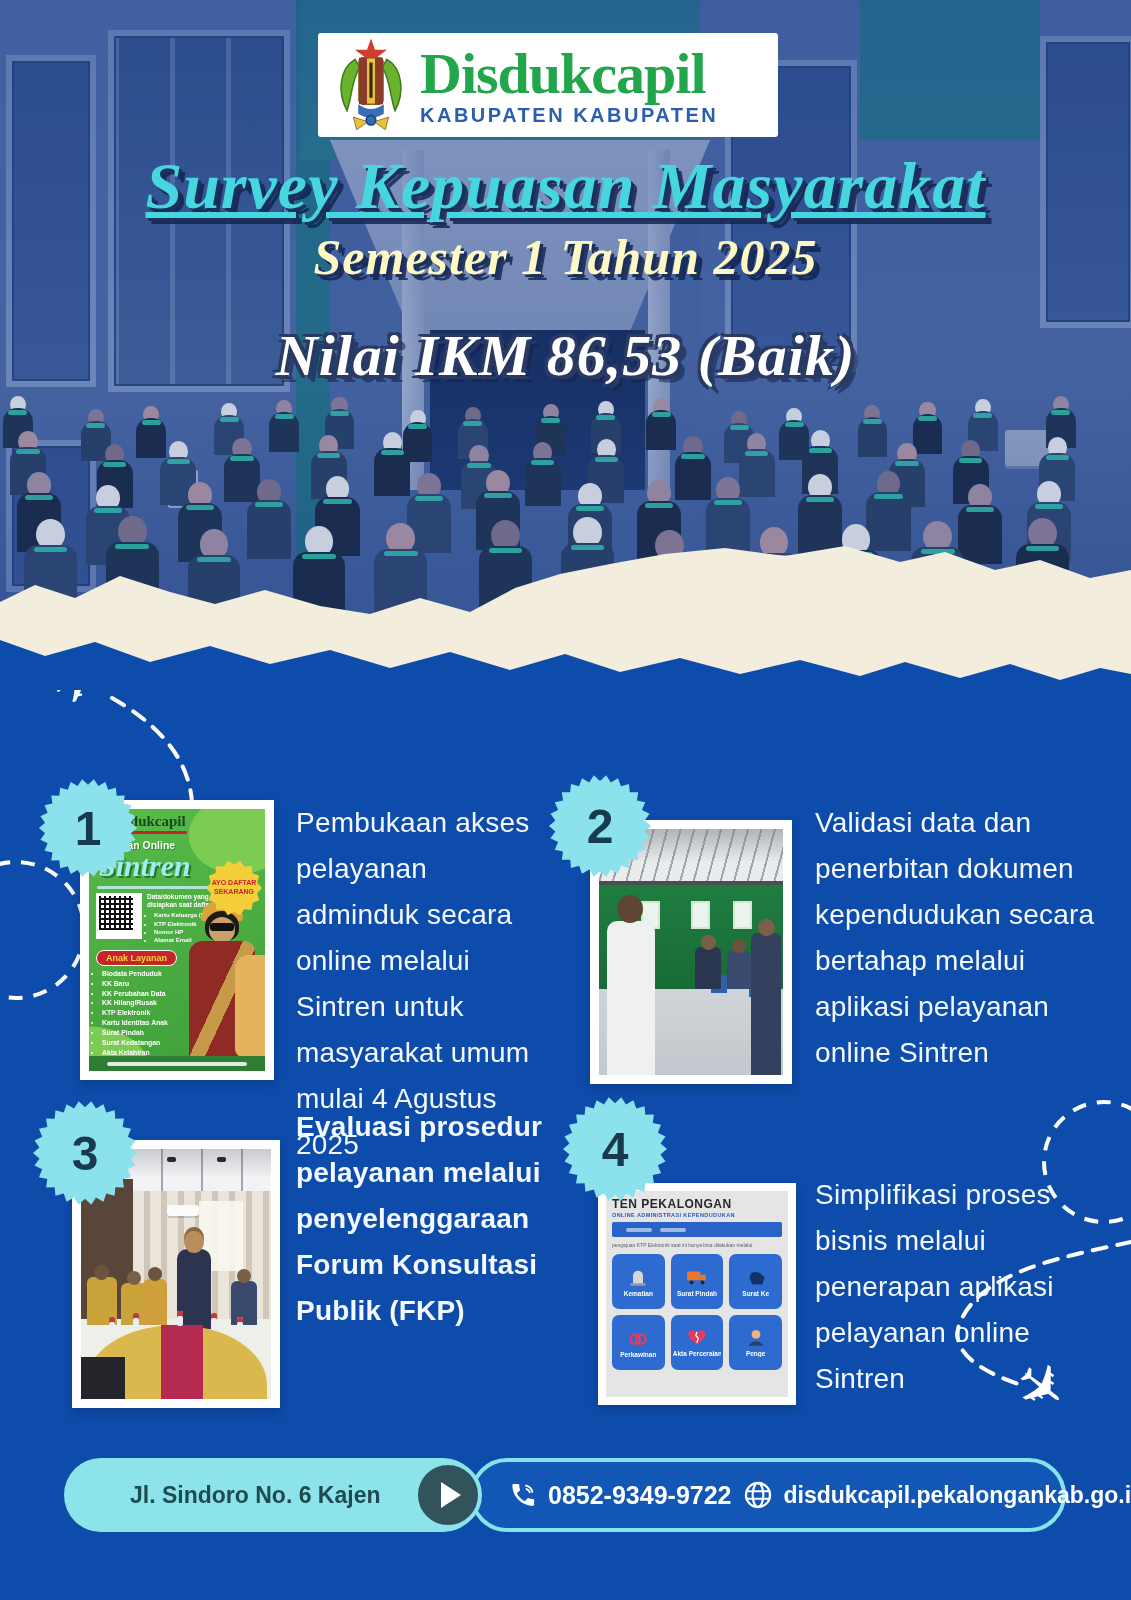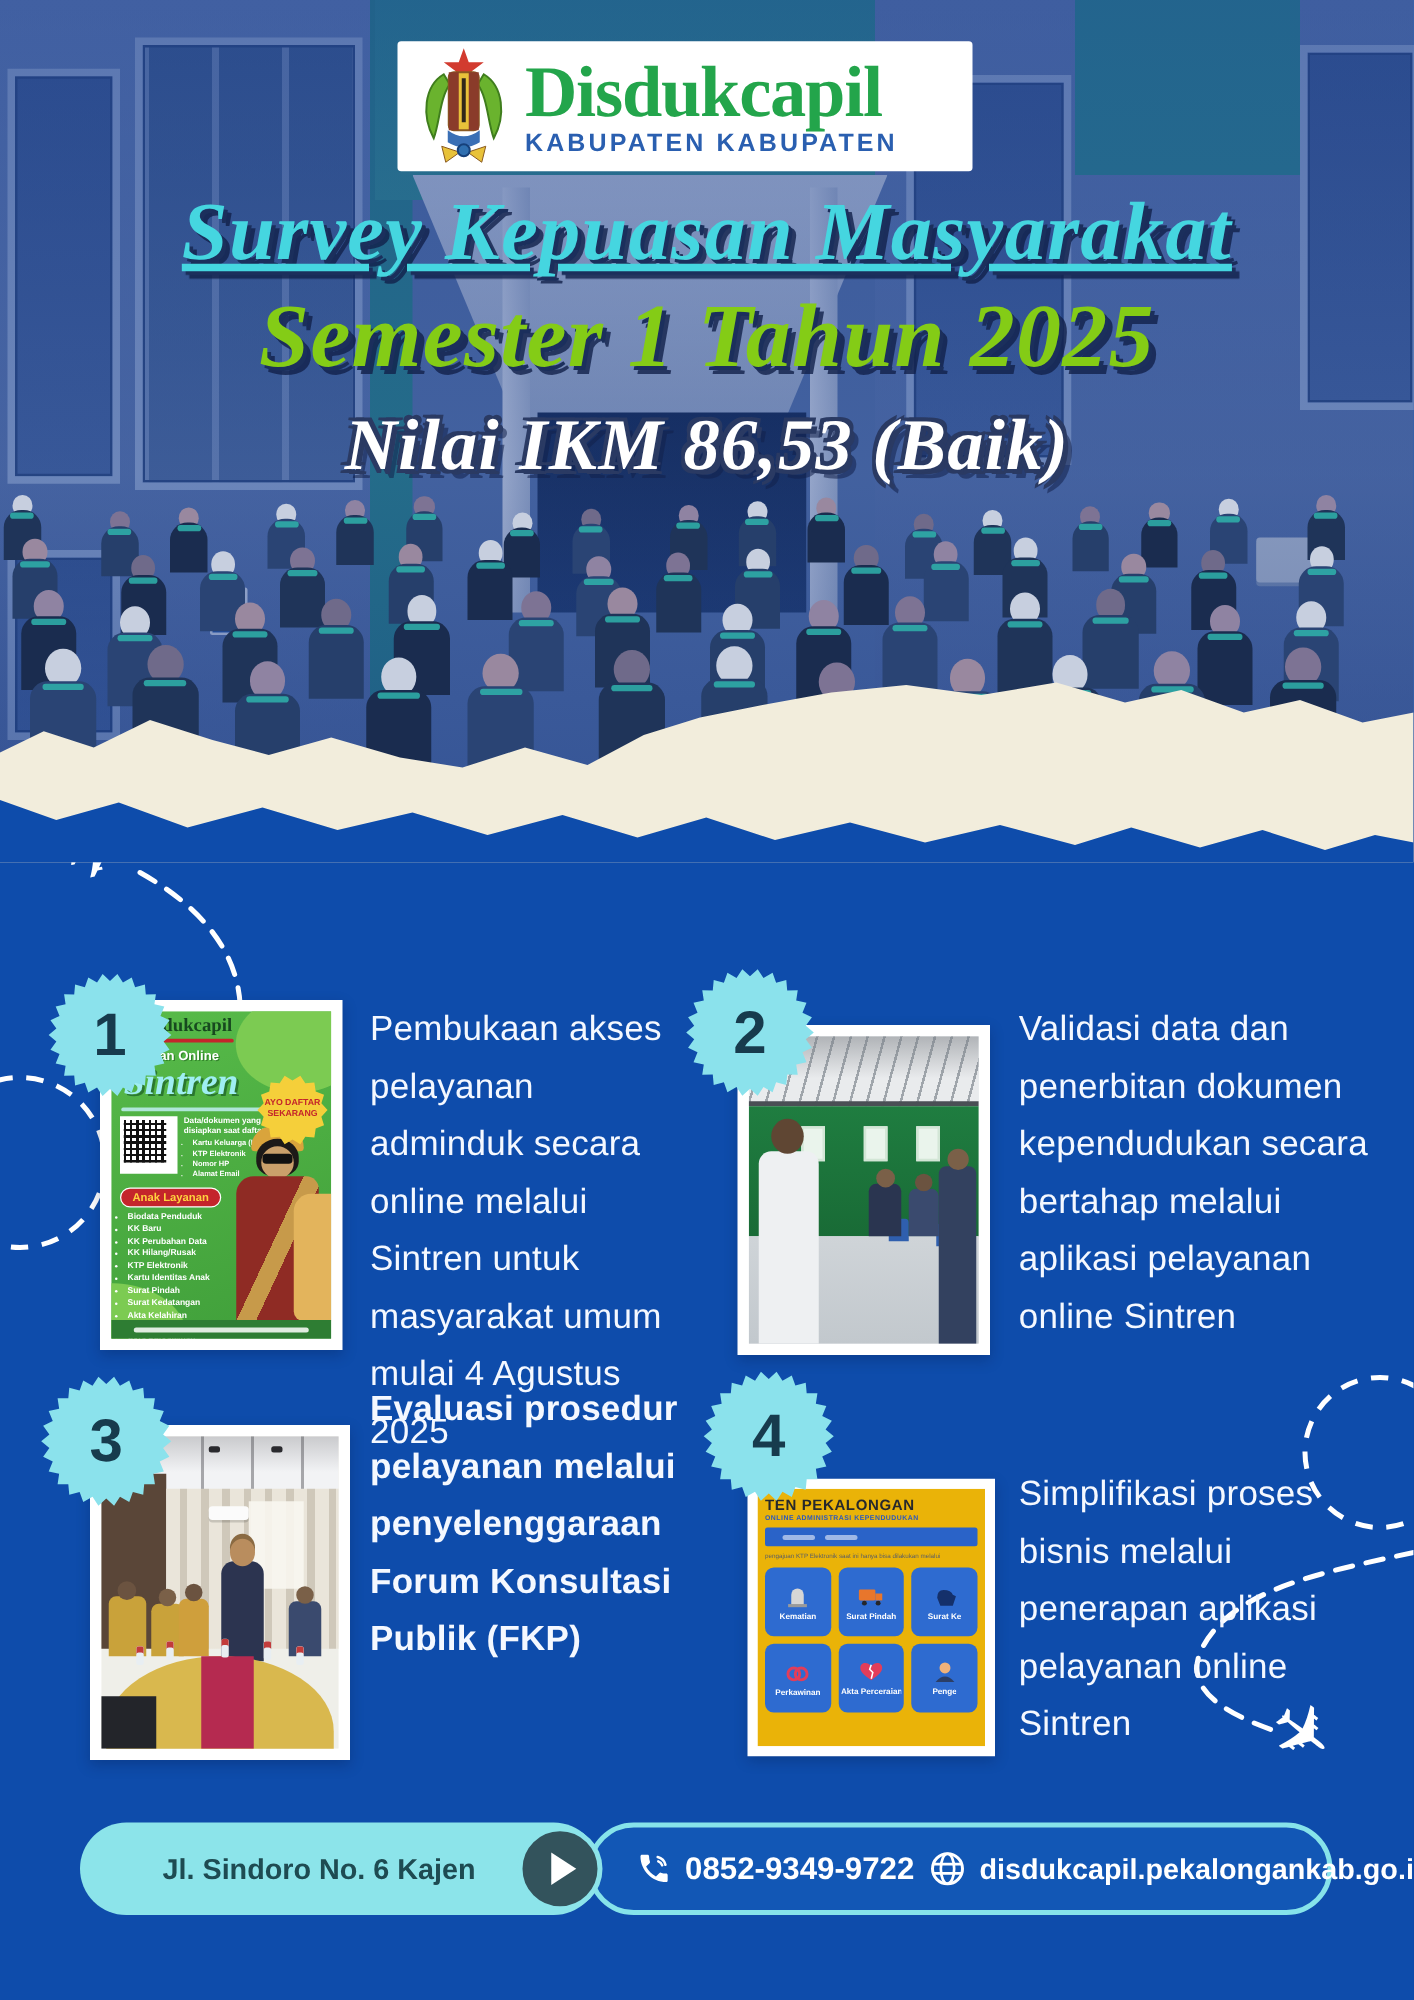--- a/index.html
+++ b/index.html
@@ -43,21 +43,21 @@
   .crest{width:86px;height:96px;flex:0 0 86px;margin-right:6px;}
   .brand-text{display:flex;flex-direction:column;line-height:1;}
   .brand-title{font-family:"Liberation Serif",serif;font-weight:700;font-size:58px;color:#23A54B;letter-spacing:-1px;}
   .brand-sub{font-weight:700;font-size:20px;color:#2A5FB0;letter-spacing:2.5px;margin-top:2px;}
 
   
   .hero-line{position:absolute;left:0;width:1131px;text-align:center;z-index:25;
     font-family:"Liberation Serif",serif;font-style:italic;font-weight:700;}
   .hero-1{top:148px;font-size:66px;color:#45D6E0;letter-spacing:1px;
     text-shadow:3px 3px 0 #1b2f5c,6px 6px 0 rgba(18,33,74,.8);text-decoration:underline;}
-  .hero-2{top:228px;font-size:72px;color:#84cc16;letter-spacing:1px;
+  .hero-2{top:228px;font-size:50px;color:#fef9c3;letter-spacing:1px;
     text-shadow:3px 3px 0 #1b2f5c,6px 6px 0 rgba(18,33,74,.8);}
   .hero-score{top:322px;font-size:58px;color:#ffffff;letter-spacing:1px;
     text-shadow:-3px -3px 0 #2a3a63,3px -3px 0 #2a3a63,-3px 3px 0 #2a3a63,4px 4px 0 #2a3a63,7px 7px 0 rgba(18,33,74,.55);}
 
   
   .torn{position:absolute;left:0;top:540px;width:1131px;height:150px;z-index:20;}
 
   
   .content{position:absolute;left:0;top:690px;width:1131px;height:910px;background:#0E4CAB;z-index:10;}
   .deco-svg{position:absolute;left:0;top:0;width:1131px;height:1600px;z-index:12;pointer-events:none;}
@@ -165,21 +165,21 @@
   .fkp-bright{position:absolute;left:118px;top:52px;width:44px;height:70px;background:#f8f6f0;opacity:.9;}
   .fkp-ac{position:absolute;left:86px;top:56px;width:32px;height:11px;background:#fbfbfb;border-radius:3px;box-shadow:0 2px 0 rgba(0,0,0,.15);}
   .fkp-table{position:absolute;left:4px;top:176px;width:182px;height:120px;background:#d9b84e;border-radius:50% 50% 0 0;}
   .fkp-runner{position:absolute;left:80px;top:176px;width:42px;height:74px;background:#b52a50;}
   .fkp-floorcorner{position:absolute;left:0;top:208px;width:44px;height:42px;background:#23252a;}
   .fkp-bottle{position:absolute;width:6px;height:15px;background:#e8eef2;border-radius:2px;box-shadow:inset 0 5px 0 #c23b3b;}
   .fkp-fig{position:absolute;border-radius:6px 6px 0 0;}
   .fkp-head{position:absolute;border-radius:50%;}
 
   
-  .appshot{width:100%;height:100%;position:relative;background:#eab308;padding:6px;box-sizing:border-box;}
+  .appshot{width:100%;height:100%;position:relative;background:#e5e5e5;padding:6px;box-sizing:border-box;}
   .app-h1{font-size:12px;font-weight:700;color:#26282c;letter-spacing:.5px;}
   .app-h2{font-size:5.5px;font-weight:700;color:#2a58c0;letter-spacing:.4px;margin-top:1px;}
   .app-nav{margin-top:4px;height:15px;background:#2a63c8;border-radius:2px;display:flex;align-items:center;gap:8px;padding:0 14px;}
   .app-nav i{display:block;width:26px;height:4px;background:rgba(255,255,255,.55);border-radius:2px;}
   .app-notice{margin-top:5px;font-size:5px;color:#5a5e66;white-space:nowrap;overflow:hidden;}
   .app-grid{margin-top:6px;display:grid;grid-template-columns:repeat(3,1fr);gap:6px;}
   .app-tile{height:55px;background:#2e6bd0;border-radius:7px;display:flex;flex-direction:column;
     align-items:center;justify-content:center;overflow:hidden;}
   .app-tile .lbl{font-size:6.5px;font-weight:700;color:#fff;margin-top:3px;max-width:92%;white-space:nowrap;overflow:hidden;}
 

